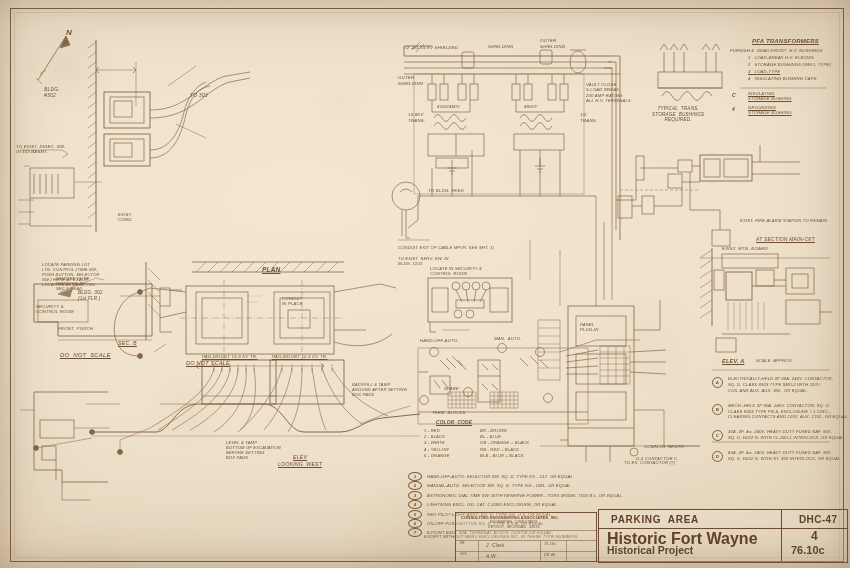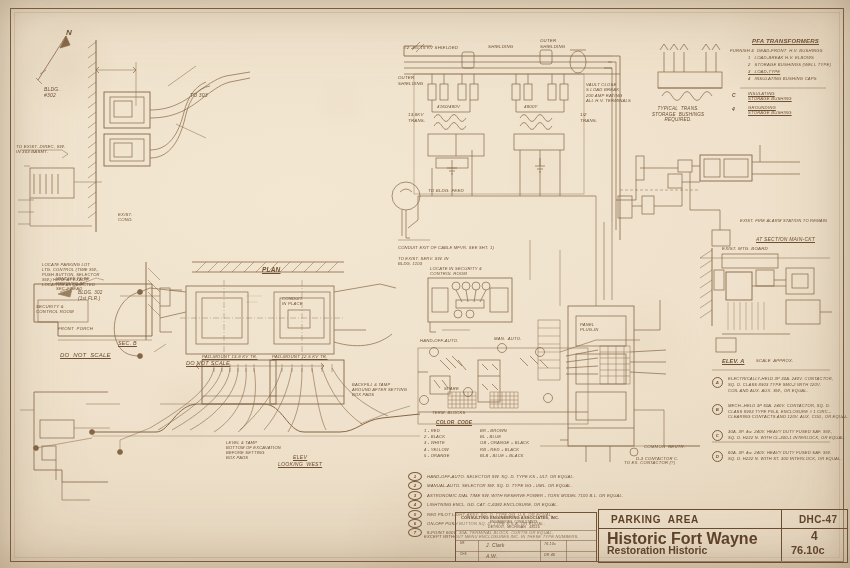--- a/index.html
+++ b/index.html
@@ -672,21 +672,21 @@
   </div>
 
   <div id="titleblock">
     <div id="tb-sep" style="top:18px;"></div>
     <div class="tbcell tb-l" style="left:0;top:0;width:183px;height:18px;"></div>
     <div class="tbcell tb-l" style="left:0;top:18px;width:183px;height:33px;"></div>
 
     <div class="tbtxt" style="left:12px;top:4px;font-size:10px;letter-spacing:.7px;">PARKING  AREA</div>
     <div class="tbtxt" style="left:200px;top:4px;font-size:10px;letter-spacing:.4px;">DHC-47</div>
     <div class="tbtxt" style="left:8px;top:20px;font-size:16px;">Historic Fort Wayne</div>
-    <div class="tbtxt" style="left:8px;top:34px;font-size:10.5px;">Restoration Historic</div>
+    <div class="tbtxt" style="left:8px;top:34px;font-size:10.5px;">Historical Project</div>
     <div class="tbtxt" style="left:212px;top:19px;font-size:12px;">4</div>
     <div class="tbtxt" style="left:192px;top:34px;font-size:11px;">76.10c</div>
   </div>
 
 
   <div id="grain"></div>
   <div id="edge"></div>
 </div>
 
 </body></html>

